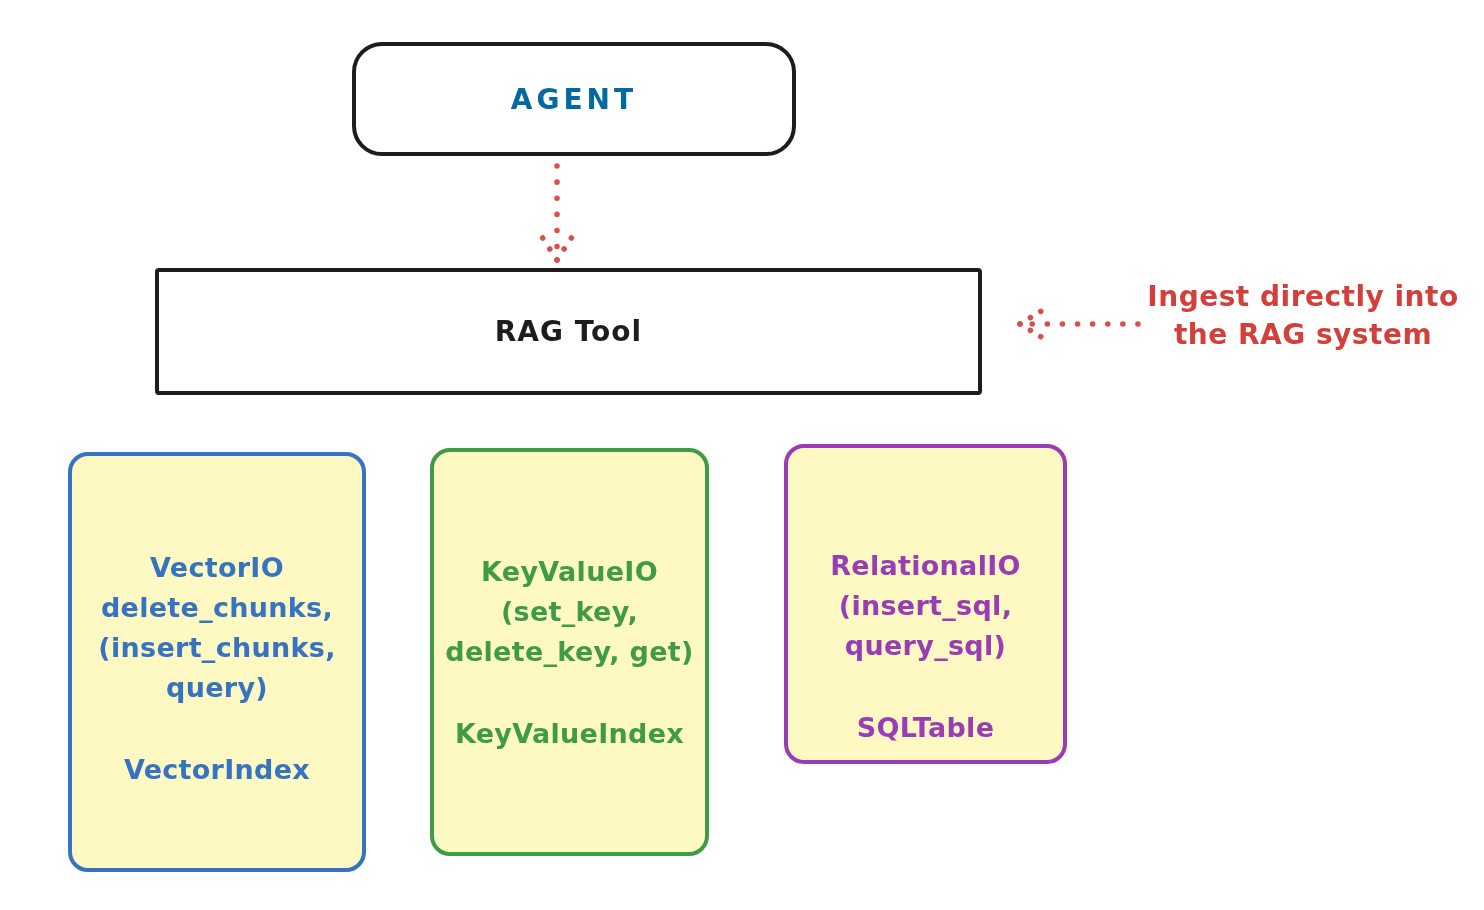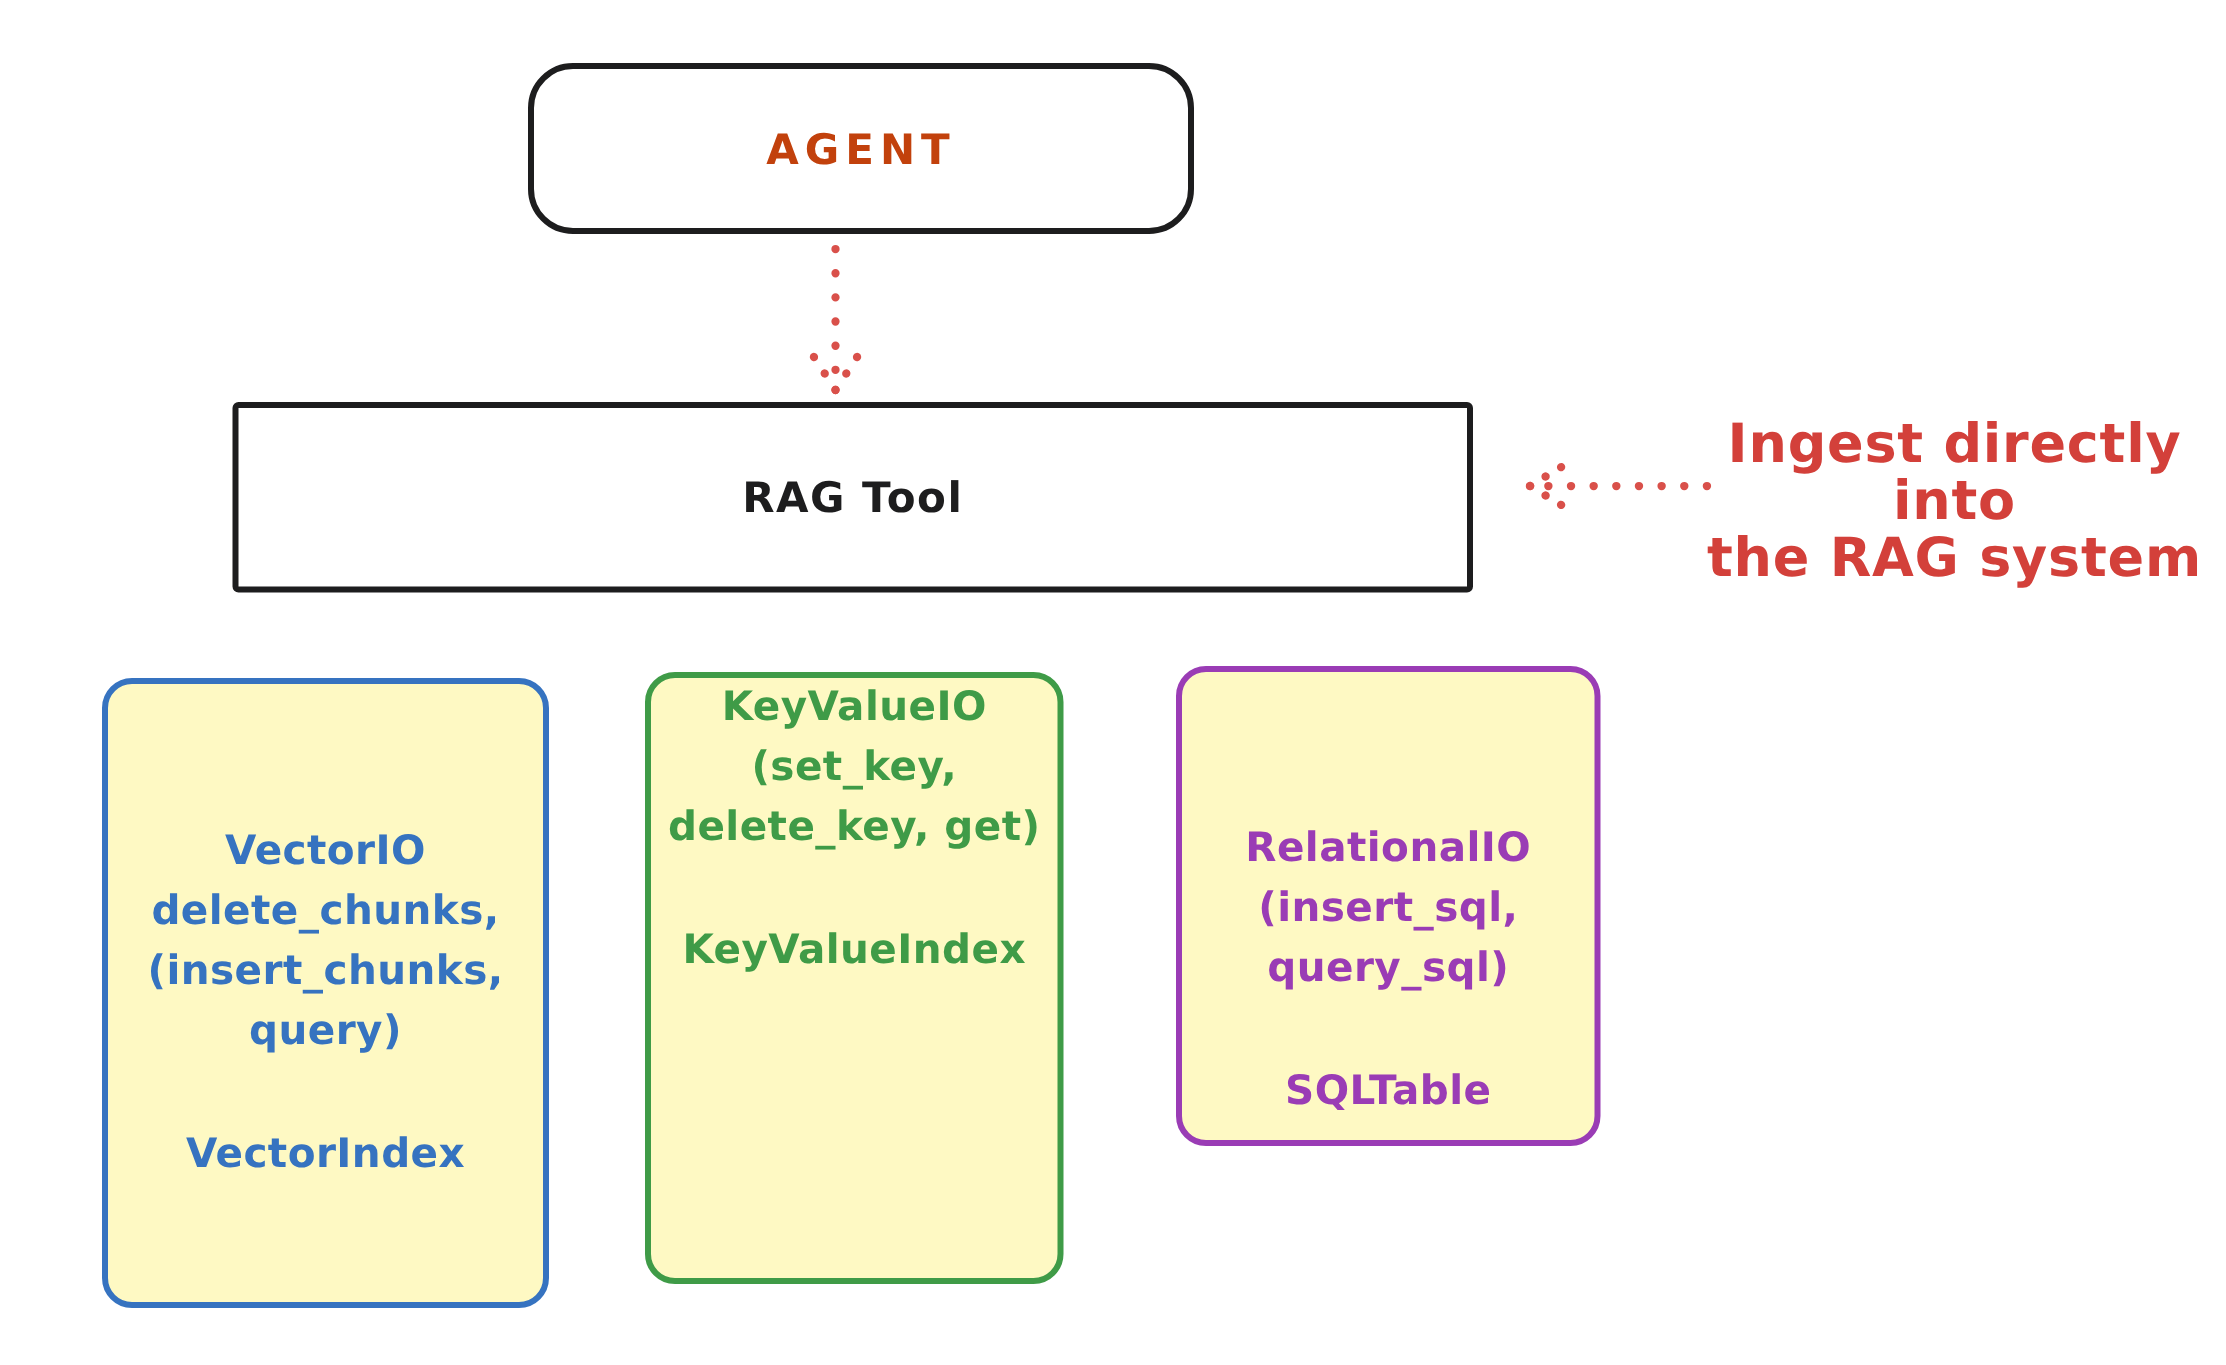--- a/index.html
+++ b/index.html
@@ -26,21 +26,21 @@
     justify-content: center;
   }
   .box-agent {
     left: 352px; top: 42px;
     width: 444px; height: 114px;
   }
   .box-agent .label {
     font-size: 28px;
     font-weight: 700;
     letter-spacing: 4px;
-    color: #c2410c;
+    color: #0369a1;
   }
   .box-ragtool {
     left: 155px; top: 268px;
     width: 827px; height: 127px;
     border-radius: 4px;
   }
   .box-ragtool .label {
     font-size: 28px;
     font-weight: 600;
     letter-spacing: 1px;
@@ -54,21 +54,21 @@
     left: 527px; top: 162px;
   }
   .arrow-left {
     left: 1012px; top: 298px;
   }
   .annotation {
     position: absolute;
     left: 1138px; top: 278px;
     width: 330px;
     text-align: center;
-    font-size: 36px;
+    font-size: 28px;
     line-height: 38px;
     font-weight: 700;
     letter-spacing: 0.5px;
   }
   .card {
     position: absolute;
     box-sizing: border-box;
     border: 4px solid;
     border-radius: 20px;
     background: #fef9c3;
@@ -87,20 +87,21 @@
     margin-top: 42px;
   }
   .card-vector {
     left: 68px; top: 452px;
     width: 298px; height: 420px;
     padding-top: 92px;
   }
   .card-keyvalue {
     left: 430px; top: 448px;
     width: 279px; height: 408px;
+    padding-top: 100px;
   }
   .card-relational {
     left: 784px; top: 444px;
     width: 283px; height: 320px;
     padding-top: 98px;
   }
 </style>
 </head>
 <body>
 

